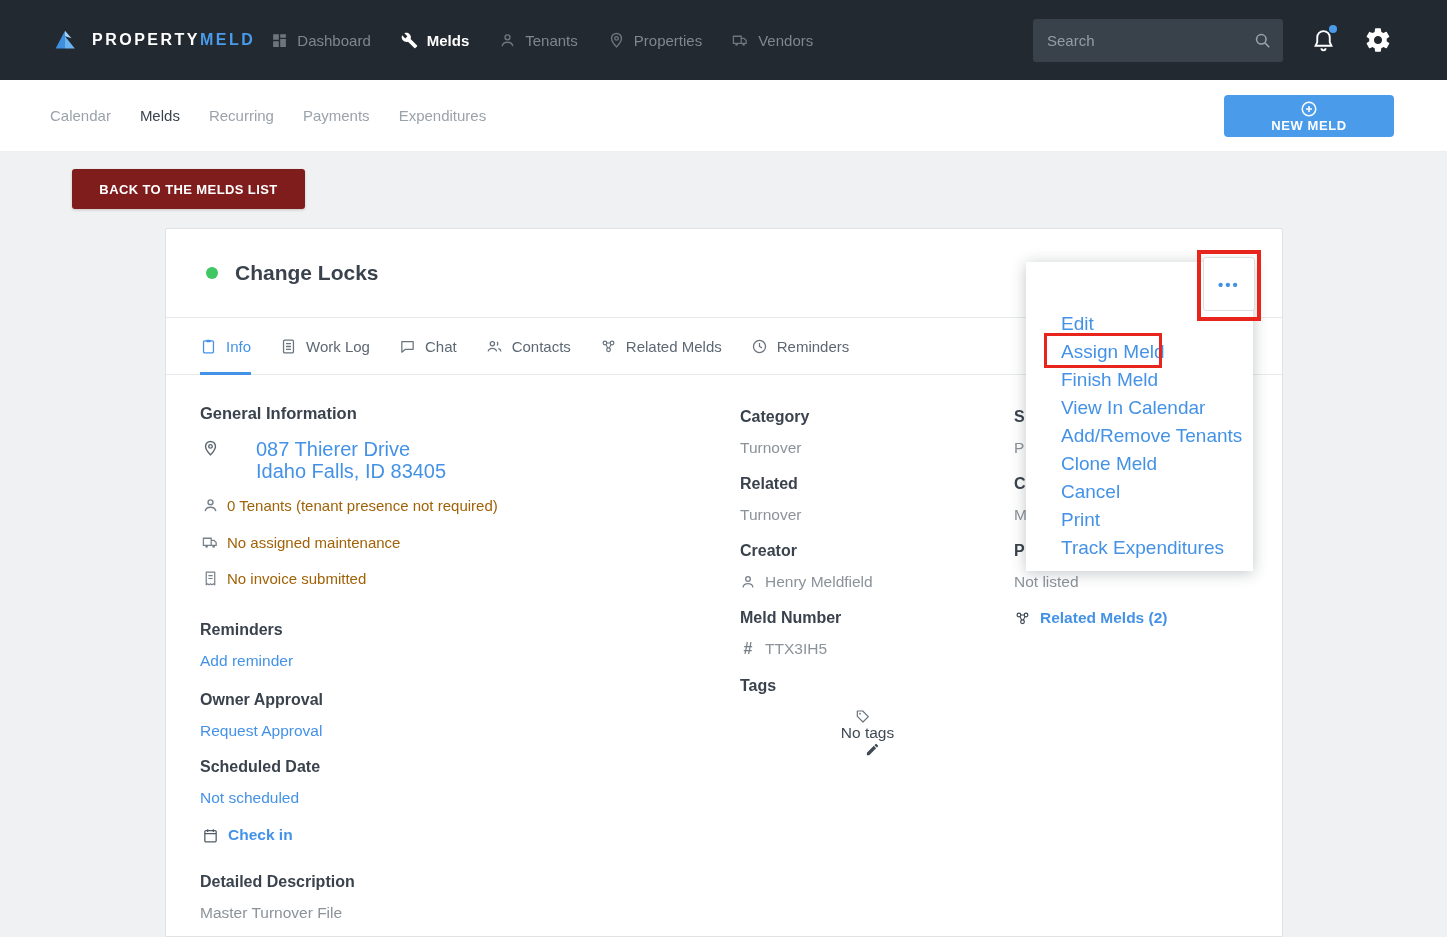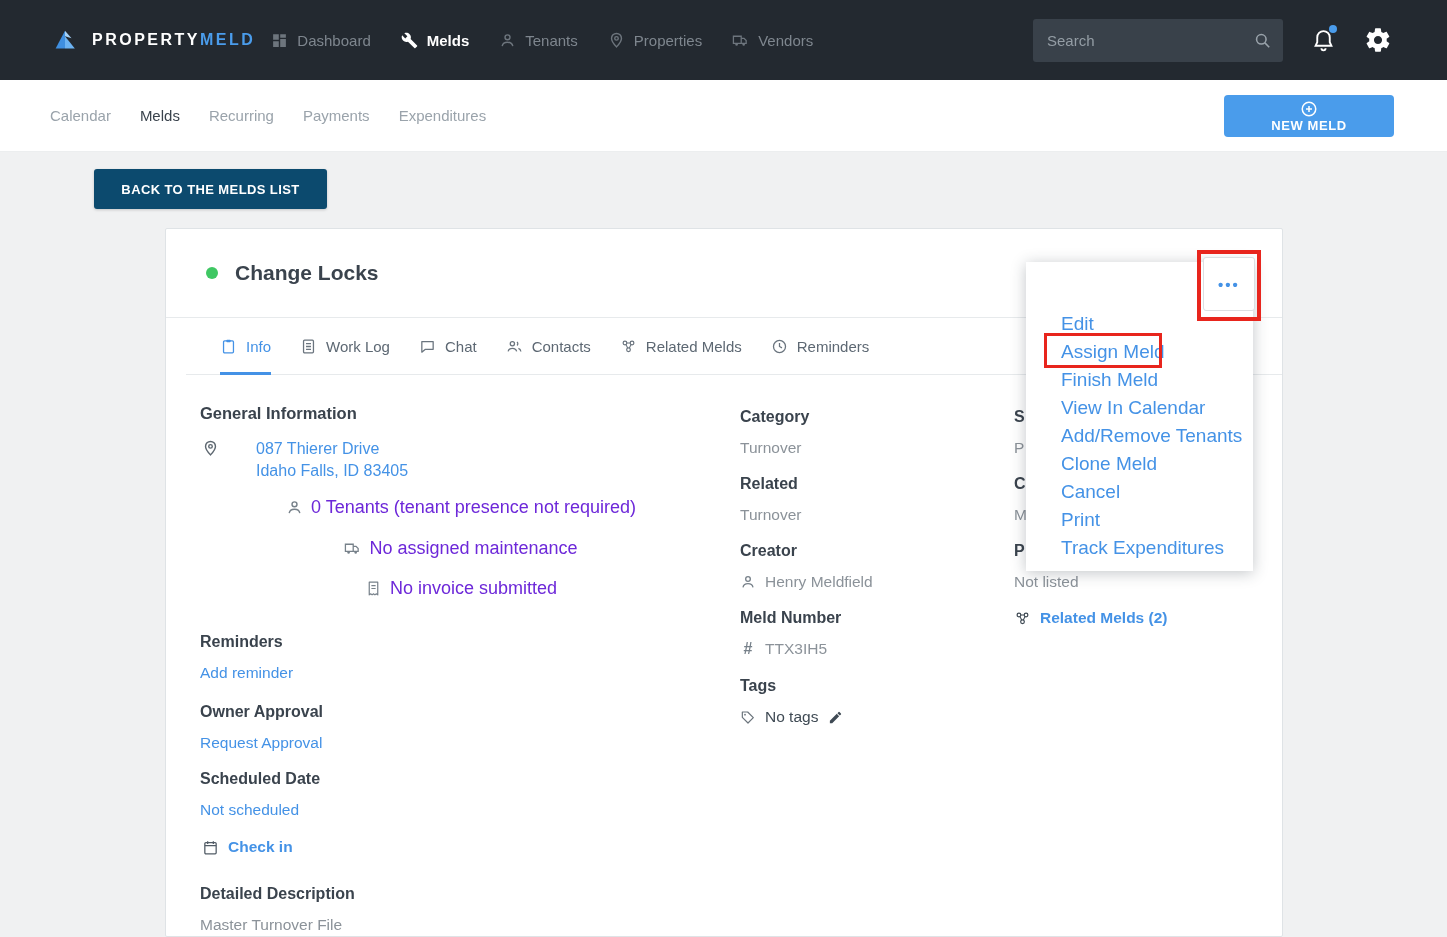--- a/index.html
+++ b/index.html
@@ -61,41 +61,40 @@
     display:flex; align-items:center; justify-content:center; cursor:pointer;
     font-family:"Liberation Sans", sans-serif;
     flex-direction:column;
   }
   .new-meld-btn .picon { width:18px; height:18px; color:#fff; }
   .new-meld-btn .picon svg { width:18px; height:18px; }
 
   
   .main { height:785px; padding-top:17px; }
   .back-btn {
-    margin-left:94px; width:233px; height:40px; background:#0c4a6e; border:none;
+    margin-left:72px; width:233px; height:40px; background:#7f1d1d; border:none;
     border-radius:3px; color:#ffffff; font-size:13px; font-weight:bold;
     letter-spacing:0.4px; cursor:pointer; box-shadow:0 1px 3px rgba(0,0,0,0.18);
     font-family:"Liberation Sans", sans-serif;
   }
 
   .card {
     position:relative; margin:19px 0 0 165px; width:1118px; height:709px;
     background:#ffffff; border:1px solid #dfe3e6; border-radius:2px;
   }
   .card-header {
     height:89px; display:flex; align-items:center; padding-left:40px;
     border-bottom:1px solid #e7eaec;
   }
   .status-dot { width:12px; height:12px; border-radius:50%; background:#3fc763; margin-right:17px; }
   .meld-title { font-size:21px; font-weight:bold; color:#3a434d; margin:0; }
 
   .card-tabs {
     height:57px; display:flex; align-items:center; padding-left:34px;
     border-bottom:1px solid #e7eaec;
-    margin-left:20px;
   }
   .ctab {
     position:relative; height:100%; display:flex; align-items:center; gap:9px;
     margin-right:29px; font-size:15px; color:#5d6873; text-decoration:none; cursor:pointer;
   }
   .ctab .ticon { width:17px; height:17px; color:#6a747e; }
   .ctab .ticon svg { width:17px; height:17px; }
   .ctab.active { color:#4492e6; }
   .ctab.active .ticon { color:#4492e6; }
   .ctab.active::after {
@@ -107,23 +106,23 @@
   .col-mid   { position:absolute; left:574px; top:179px; width:255px; }
   .col-right { position:absolute; left:848px; top:179px; width:250px; }
 
   .gi-heading { font-size:16.5px; font-weight:bold; color:#3a434d; margin:0 0 15px; }
   .sec-heading { font-size:16px; font-weight:bold; color:#3a434d; margin:0 0 13px; }
 
   .address-row { display:flex; margin-bottom:15px; }
   .address-row .ricon { width:17px; height:17px; margin:2px 0 0 2px; color:#5d6770; flex:none; }
   .address-row .ricon svg { width:17px; height:17px; }
   .address-lines { margin-left:37px; }
-  .address-lines a { display:block; color:#4492e6; font-size:16px; line-height:22px; text-decoration:none; cursor:pointer; }
-
-  .icon-row { display:flex; align-items:center; margin-bottom:20px; color:#6d28d9; font-size:18px;justify-content:center; }
+  .address-lines a { display:block; color:#4492e6; font-size:20px; line-height:22px; text-decoration:none; cursor:pointer; }
+
+  .icon-row { display:flex; align-items:center; margin-bottom:20px; color:#a16207; font-size:15px; }
   .icon-row .ricon { width:17px; height:17px; margin:0 8px 0 2px; color:#77818a; flex:none; }
   .icon-row .ricon svg { width:17px; height:17px; }
   .icon-row.mb19 { margin-bottom:19px; }
   .icon-row.mb34 { margin-bottom:34px; }
 
   .blue-link { display:inline-block; color:#4492e6; font-size:15.5px; text-decoration:none; cursor:pointer; }
   .link-row { margin:0; }
   .mb21 { margin-bottom:21px; } .mb18 { margin-bottom:18px; } .mb19b { margin-bottom:19px; }
 
   .checkin-row { display:flex; align-items:flex-end; margin-bottom:29px; }
@@ -132,21 +131,21 @@
   .checkin-link { color:#4492e6; font-size:15.5px; font-weight:bold; text-decoration:none; cursor:pointer; }
 
   .desc-text { font-size:15.5px; color:#8b9299; margin:0; }
 
   .field-value { font-size:15.5px; color:#8b9299; margin:0 0 18px; }
   .field-row { display:flex; align-items:center; margin:0 0 18px; font-size:15.5px; color:#8b9299; }
   .field-row .ricon { width:16px; height:16px; margin-right:9px; color:#77818a; flex:none; }
   .field-row .ricon svg { width:16px; height:16px; }
   .hash-glyph { font-size:16px; color:#77818a; font-weight:bold; width:16px; margin-right:9px; text-align:center; }
   .gap-top { margin-top:19px; }
-  .tags-row { display:flex; align-items:center; font-size:15.5px; color:#3f4a54; }
+  .tags-row { display:flex; align-items:center; font-size:15.5px; color:#3f4a54;flex-direction:column; }
   .tags-row .ricon { width:16px; height:16px; margin-right:9px; color:#6b747c; flex:none; }
   .tags-row .ricon svg { width:16px; height:16px; }
   .pencil-btn { width:15px; height:15px; color:#3f4a54; margin-left:10px; cursor:pointer; }
   .pencil-btn svg { width:15px; height:15px; }
 
   .related-row { display:flex; align-items:center; }
   .related-row .ricon { width:17px; height:17px; margin-right:9px; color:#3f4a54; flex:none; }
   .related-row .ricon svg { width:17px; height:17px; }
   .related-link { color:#4492e6; font-size:15.5px; font-weight:bold; text-decoration:none; cursor:pointer; }
 

